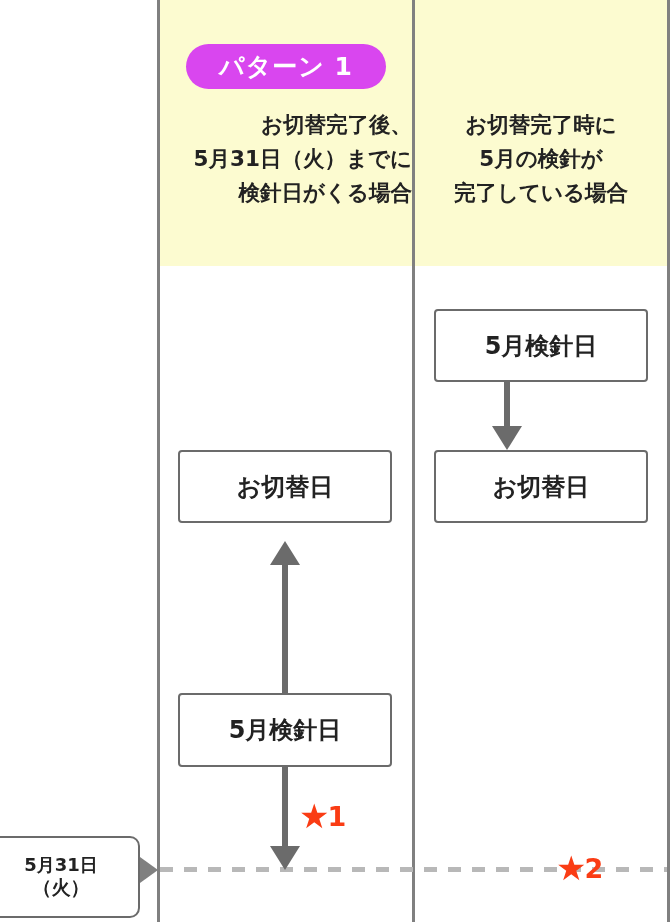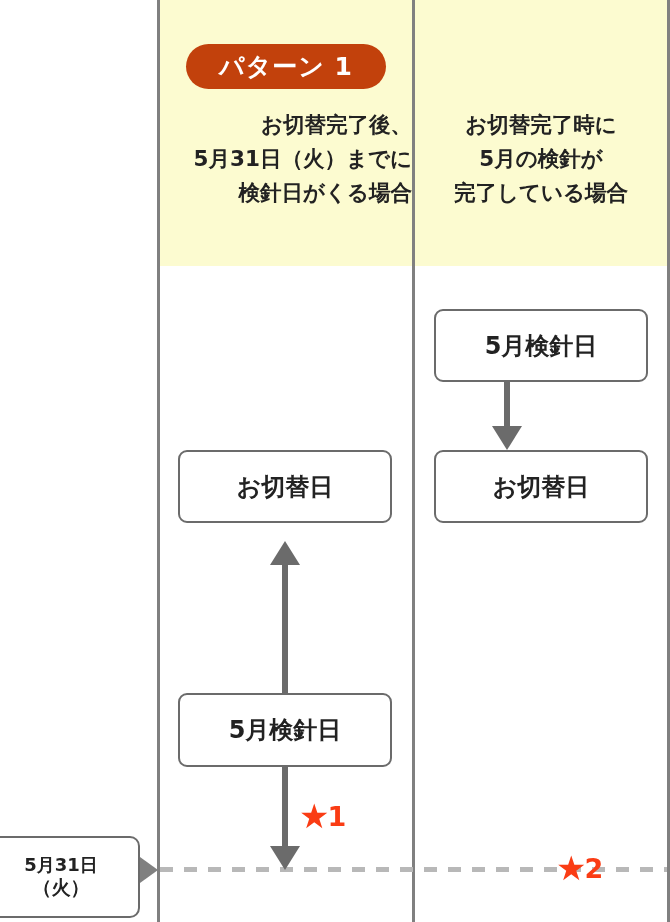--- a/index.html
+++ b/index.html
@@ -36,21 +36,21 @@
     height: 266px;
     background: #fcfbd0;
   }
   .band-1 { left: 160px; width: 252px; }
   .band-2 { left: 415px; width: 252px; }
 
   
   .pill {
     position: absolute;
     height: 45px;
-    background: #c2410c;
+    background: #d946ef;
     border-radius: 23px;
     color: #ffffff;
     font-size: 25px;
     font-weight: bold;
     letter-spacing: 1px;
     display: flex;
     align-items: center;
     justify-content: center;
     top: 44px;
   }
@@ -69,21 +69,21 @@
     line-height: 1.58;
     white-space: pre-line;
   }
   .caption-1 { left: 160px; text-align: right; }
   .caption-2 { left: 415px; }
 
   
   .flowbox {
     position: absolute;
     border: 2px solid #6b6b6b;
-    border-radius: 9px;
+    border-radius: 4px;
     background: #ffffff;
     display: flex;
     align-items: center;
     justify-content: center;
     color: #222222;
     font-size: 24px;
     font-weight: bold;
     box-sizing: border-box;
     z-index: 3;
   }

